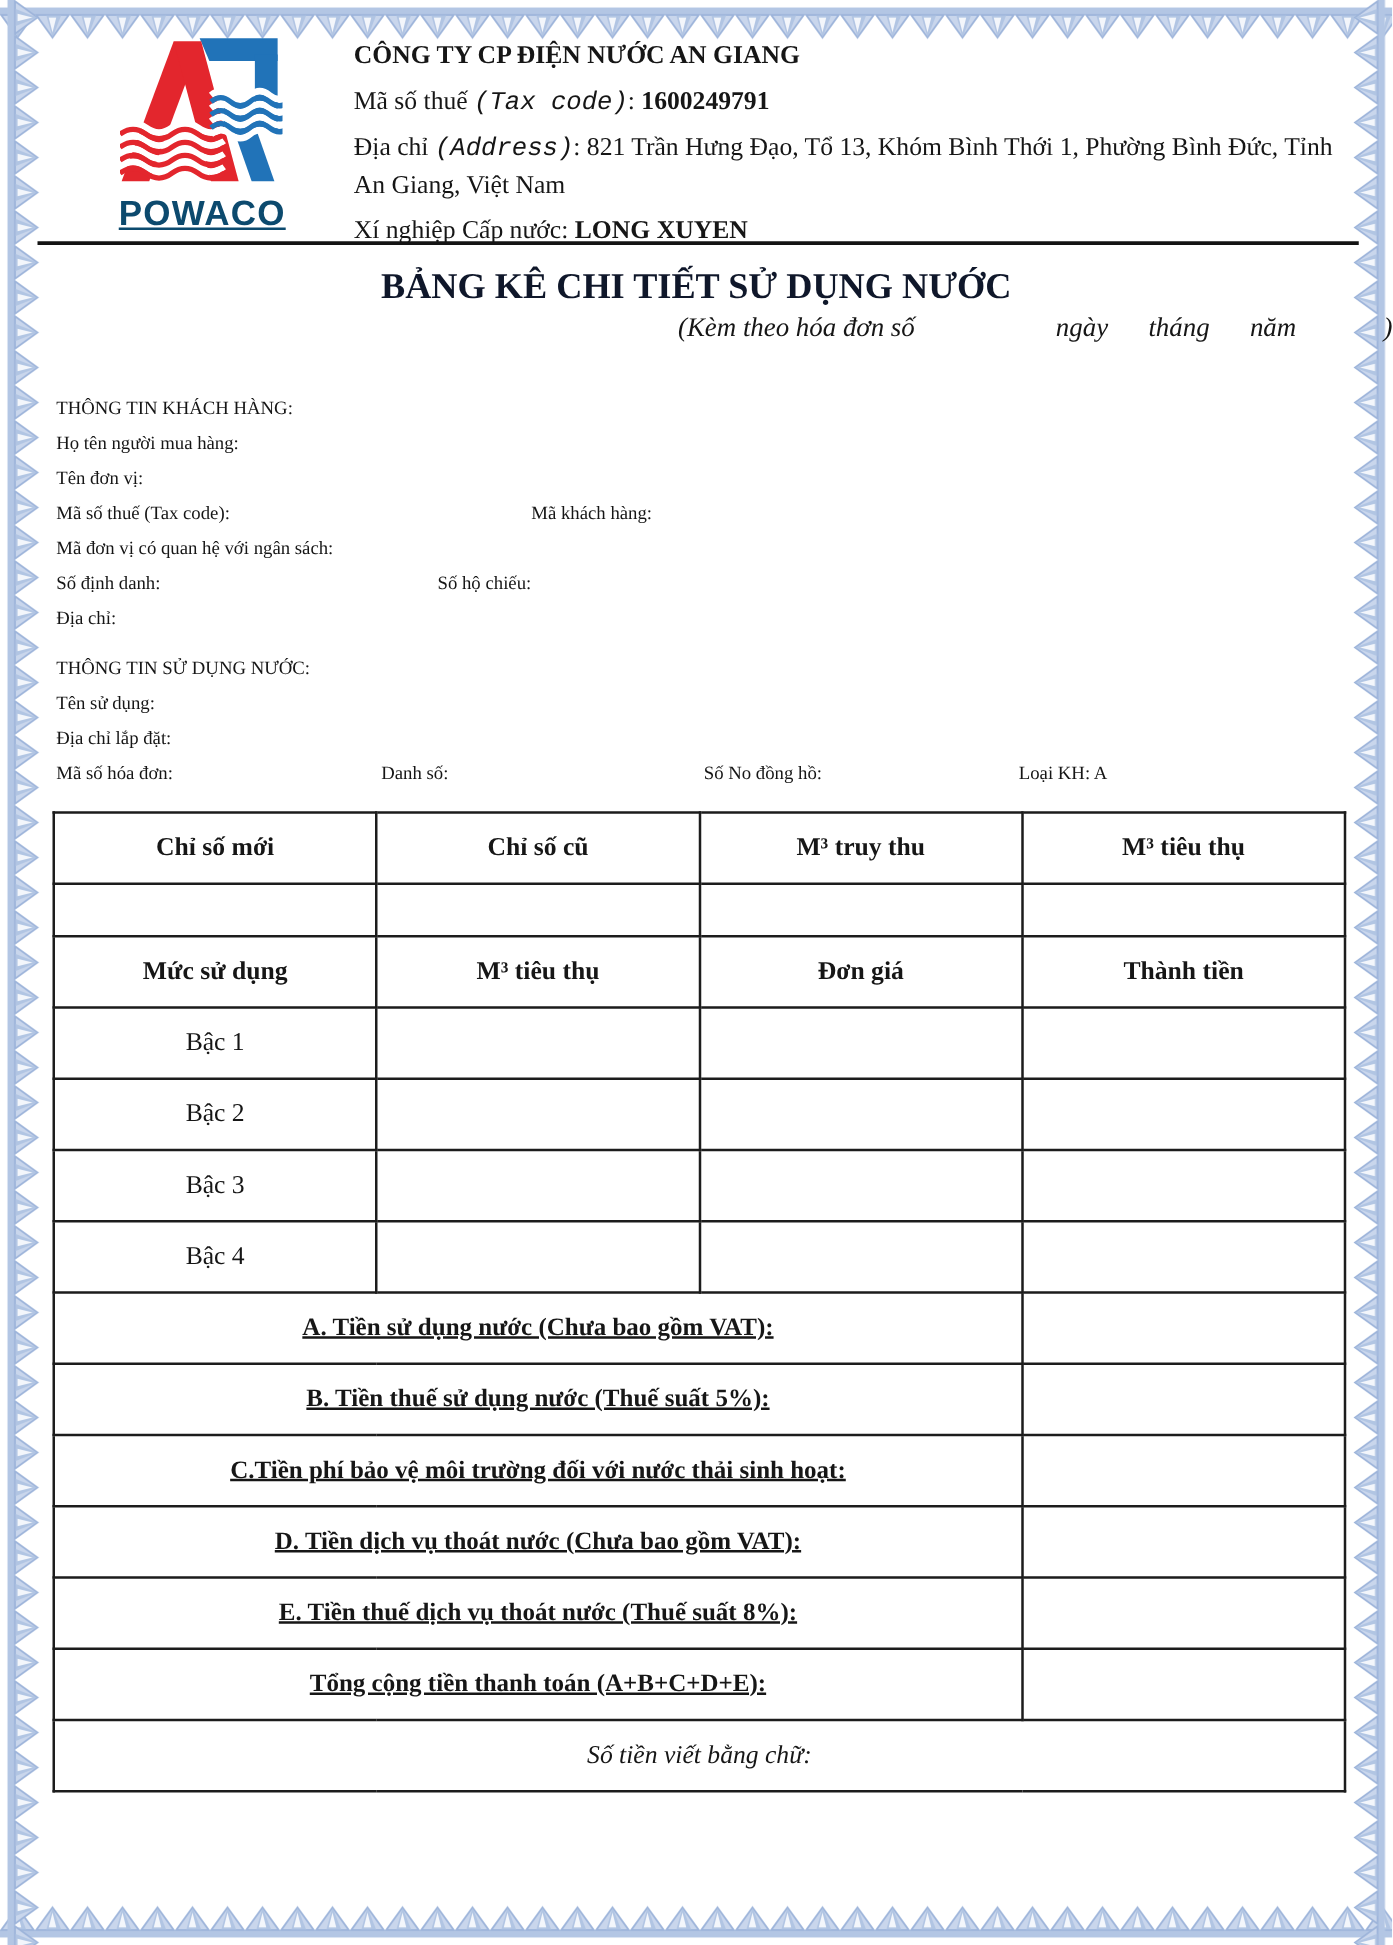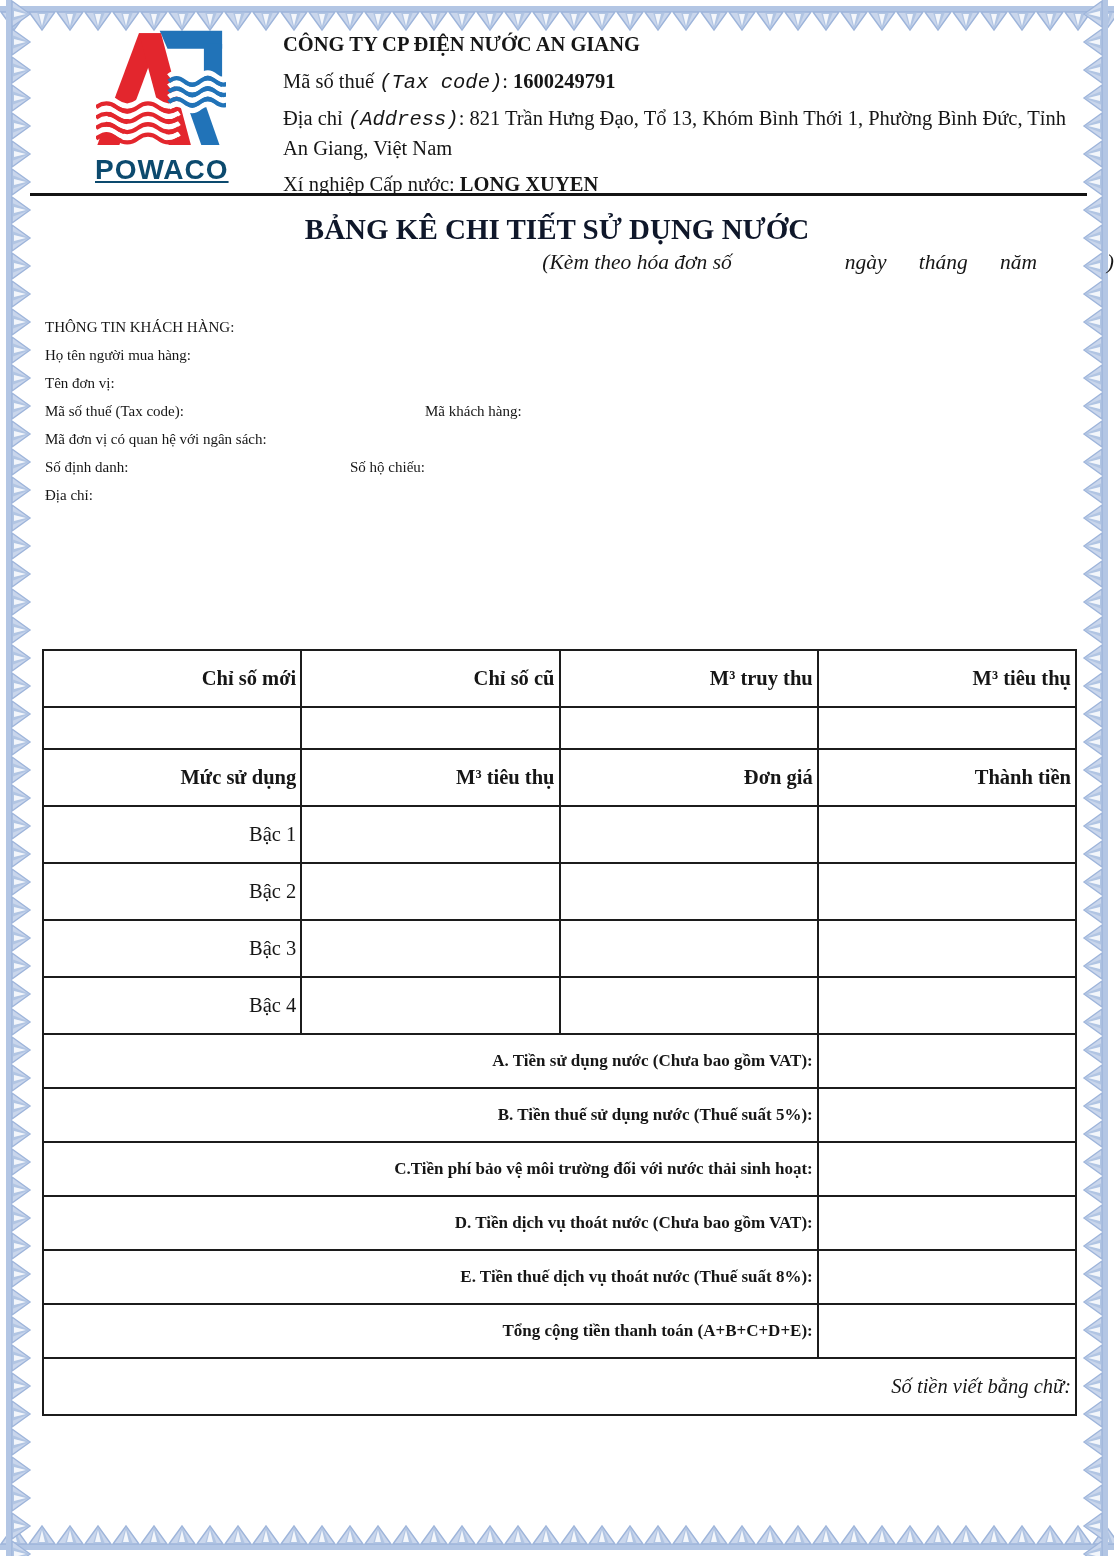--- a/index.html
+++ b/index.html
@@ -35,24 +35,24 @@
   .sec-usage{top:521px;}
   .cline{position:relative;height:28px;line-height:28px;white-space:pre;}
   .pos260{position:absolute;left:260px;top:0;}
   .pos305{position:absolute;left:305px;top:0;}
   .pos380{position:absolute;left:380px;top:0;}
   .pos518{position:absolute;left:518px;top:0;}
   .pos770{position:absolute;left:770px;top:0;}
   
   table.usage{position:absolute;left:42px;top:649px;width:1035px;border-collapse:collapse;
     font-size:20.5px;color:#161616;}
-  table.usage td{border:2px solid #1c1c1c;text-align:right;padding:16px 4px;}
+  table.usage td{border:2px solid #1c1c1c;text-align:center;padding:16px 4px;}
   td.th{font-weight:bold;}
   tr.r40{height:40px;} tr.r42{height:42px;} tr.r41{height:41px;} tr.r44{height:44px;}
-  td.sum-label{text-align:left;padding-left:24px;font-weight:bold;font-size:17px;}
+  td.sum-label{text-align:left;padding-left:24px;font-weight:bold;font-size:20px;text-decoration:underline;}
   td.words{text-align:left;padding-left:24px;font-style:italic;}
 </style>
 </head>
 <body>
 
 <div class="page">
 
   <svg class="bstrip btop" xmlns="http://www.w3.org/2000/svg">
     <defs>
       <pattern id="laceT" width="28" height="30" patternUnits="userSpaceOnUse">
@@ -144,20 +144,26 @@
   <div class="sec sec-customer">
     <div class="cline">THÔNG TIN KHÁCH HÀNG:</div>
     <div class="cline">Họ tên người mua hàng:</div>
     <div class="cline">Tên đơn vị:</div>
     <div class="cline"><span>Mã số thuế (Tax code):</span><span class="pos380">Mã khách hàng:</span></div>
     <div class="cline">Mã đơn vị có quan hệ với ngân sách:</div>
     <div class="cline"><span>Số định danh:</span><span class="pos305">Số hộ chiếu:</span></div>
     <div class="cline">Địa chỉ:</div>
   </div>
 
+  <div class="sec sec-usage">
+    <div class="cline">THÔNG TIN SỬ DỤNG NƯỚC:</div>
+    <div class="cline">Tên sử dụng:</div>
+    <div class="cline">Địa chỉ lắp đặt:</div>
+    <div class="cline"><span>Mã số hóa đơn:</span><span class="pos260">Danh số:</span><span class="pos518">Số No đồng hồ:</span><span class="pos770">Loại KH: A</span></div>
+  </div>
 
   <table class="usage">
     <colgroup>
         <col style="width:25%">
         <col style="width:25%">
         <col style="width:25%">
         <col style="width:25%">
       </colgroup>
     <tbody>
       <tr class="r40">

